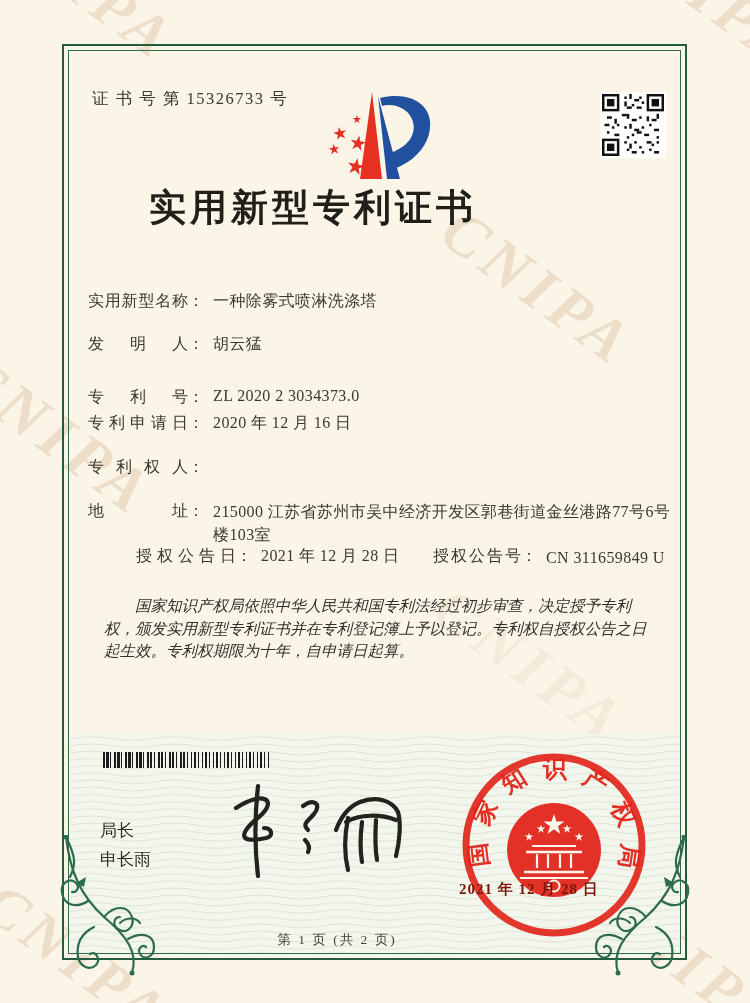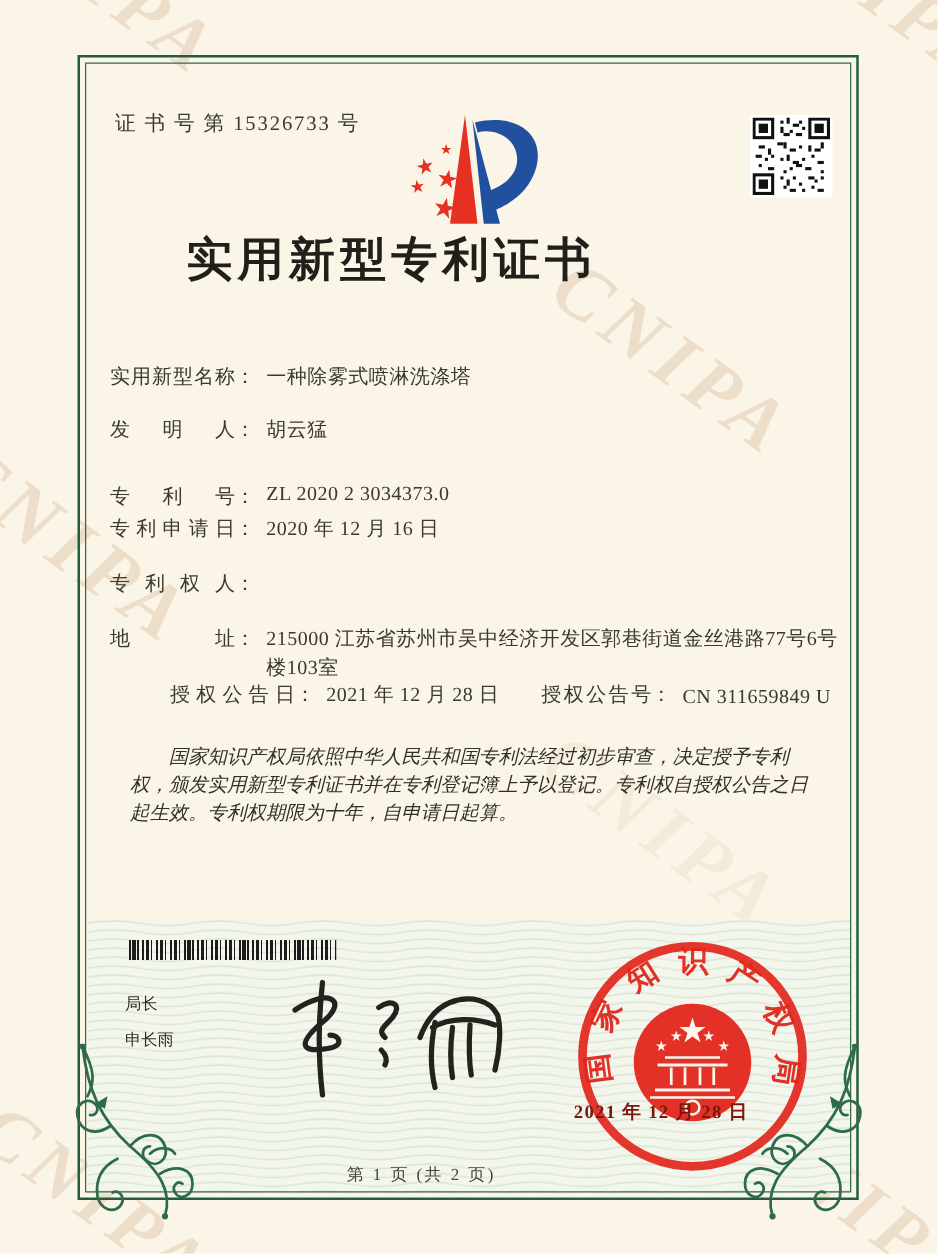--- a/index.html
+++ b/index.html
@@ -40,22 +40,22 @@
   .row7{width:620px;}
 
   .paras{position:absolute;left:88px;top:579px;width:580px;font-size:15.5px;line-height:22.5px;
       color:#30302a;font-style:italic;}
   .paras p{margin:16px;text-indent:2em;}
 
   .barcode{position:absolute;left:103px;top:752px;width:166px;height:16px;
       background:repeating-linear-gradient(90deg,#1c1c1c 0 1.5px,transparent 1.5px 3px,
       #1c1c1c 3px 5.5px,transparent 5.5px 7px,#1c1c1c 7px 8px,transparent 8px 11px);}
 
-  .signer{position:absolute;left:100px;top:789px;font-family:Liberation Mono, monospace;
-      font-size:13px;color:#2e2d28;line-height:29px;}
+  .signer{position:absolute;left:100px;top:816px;font-family:Liberation Sans, sans-serif;
+      font-size:17px;color:#2e2d28;line-height:29px;}
   .signature{position:absolute;left:208px;top:778px;}
 
   .seal{position:absolute;left:452px;top:748px;}
   .seal-date{position:absolute;left:459px;top:880px;width:180px;font-size:15px;font-weight:bold;
       color:#7c170e;letter-spacing:1px;}
 
   .page-ind{position:absolute;left:0;top:931px;width:674px;text-align:center;
       font-size:13.5px;letter-spacing:2px;color:#45443c;}
   .foot-note{position:absolute;left:0;top:969px;width:750px;text-align:center;
       font-size:14.5px;letter-spacing:3px;color:#3c3b33;font-weight:bold;}

